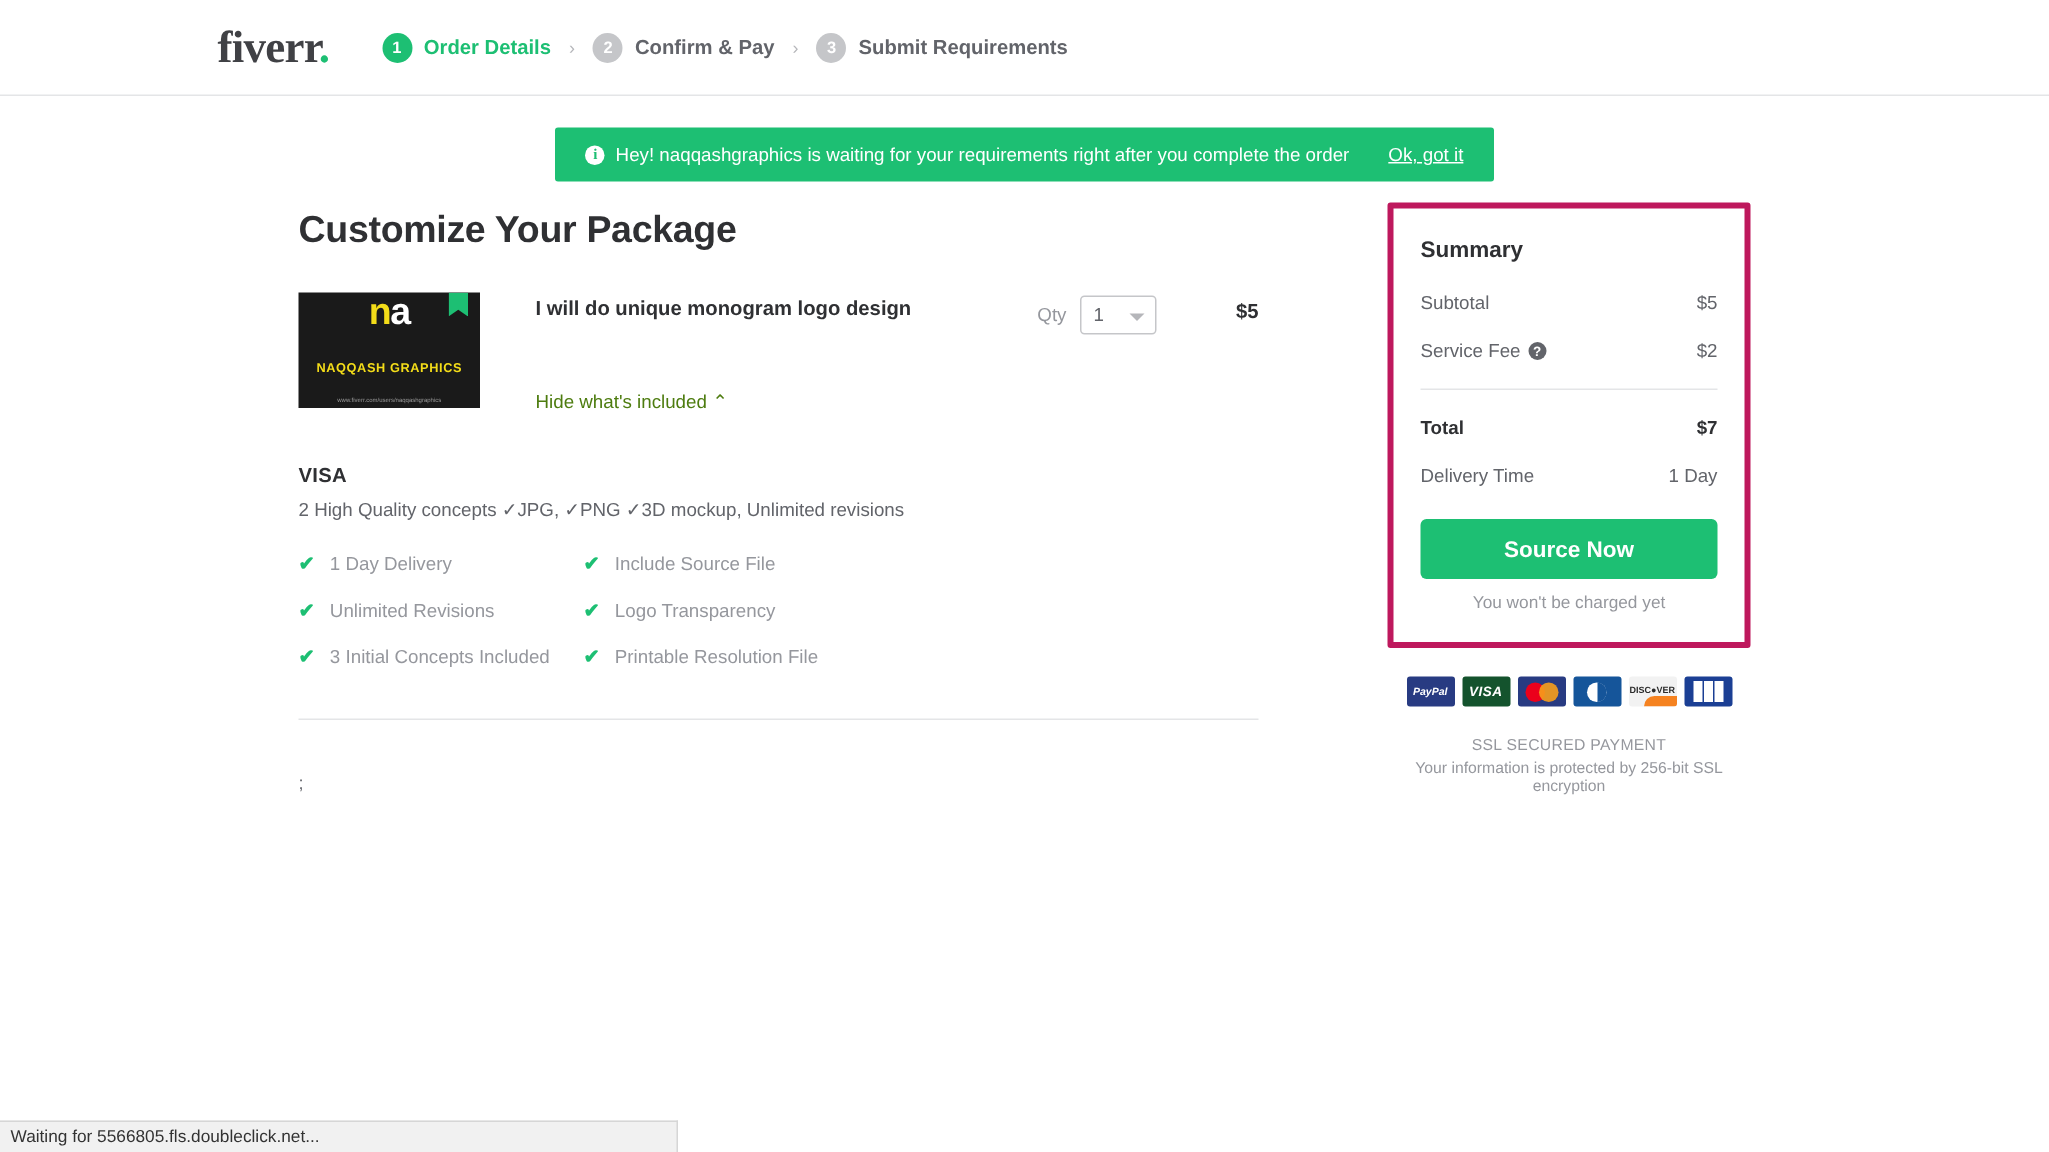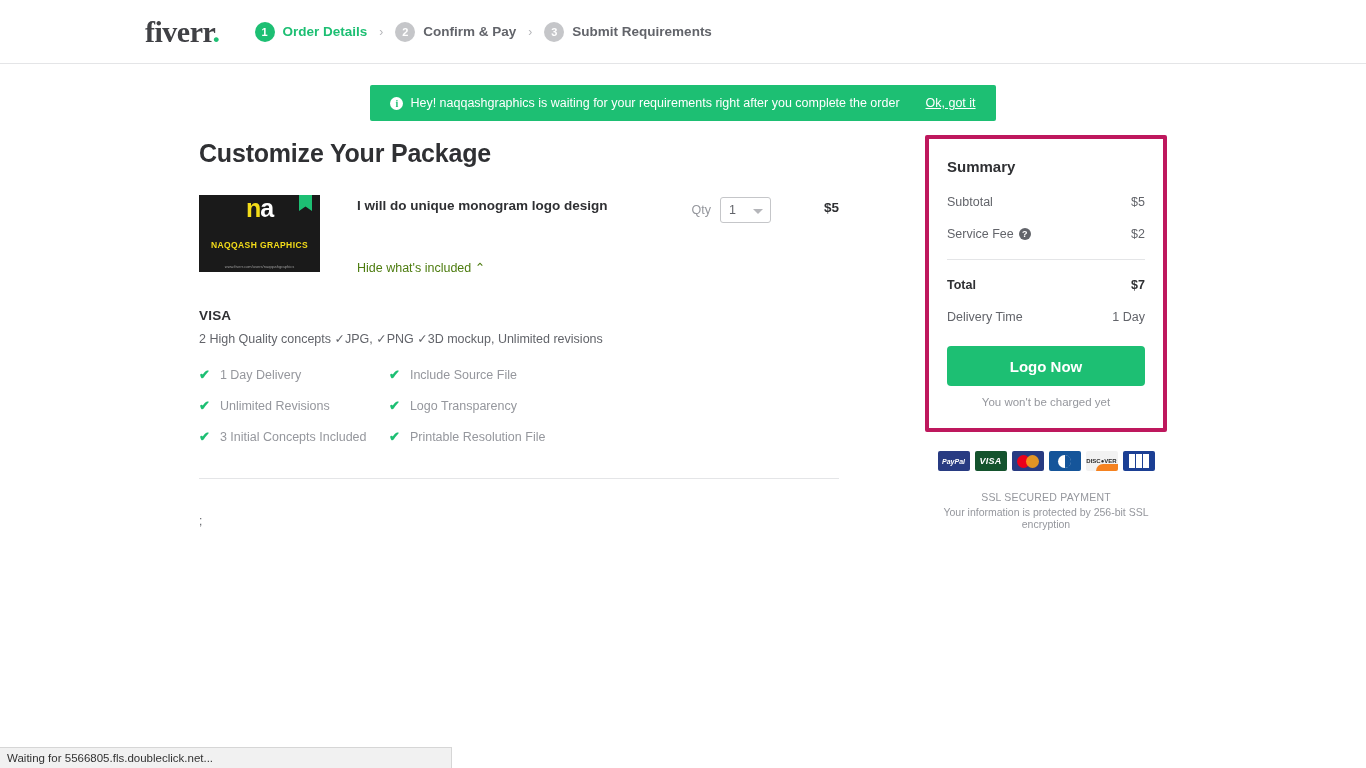--- a/index.html
+++ b/index.html
@@ -529,21 +529,21 @@
       <div class="sum-row total">
         <span class="lbl">Total</span>
         <span class="val">$7</span>
       </div>
 
       <div class="sum-row last">
         <span class="lbl">Delivery Time</span>
         <span class="val">1 Day</span>
       </div>
 
-      <button class="order-btn">Logo Now</button>
+      <button class="order-btn">Source Now</button>
       <div class="charge-note">You won't be charged yet</div>
     </div>
 
     <div class="pay-row">
       <div class="pay paypal">PayPal</div>
       <div class="pay visa">VISA</div>
       <div class="pay mastercard">
           <span class="mc-circles">
             <i class="l"></i>
             <i class="r"></i>

